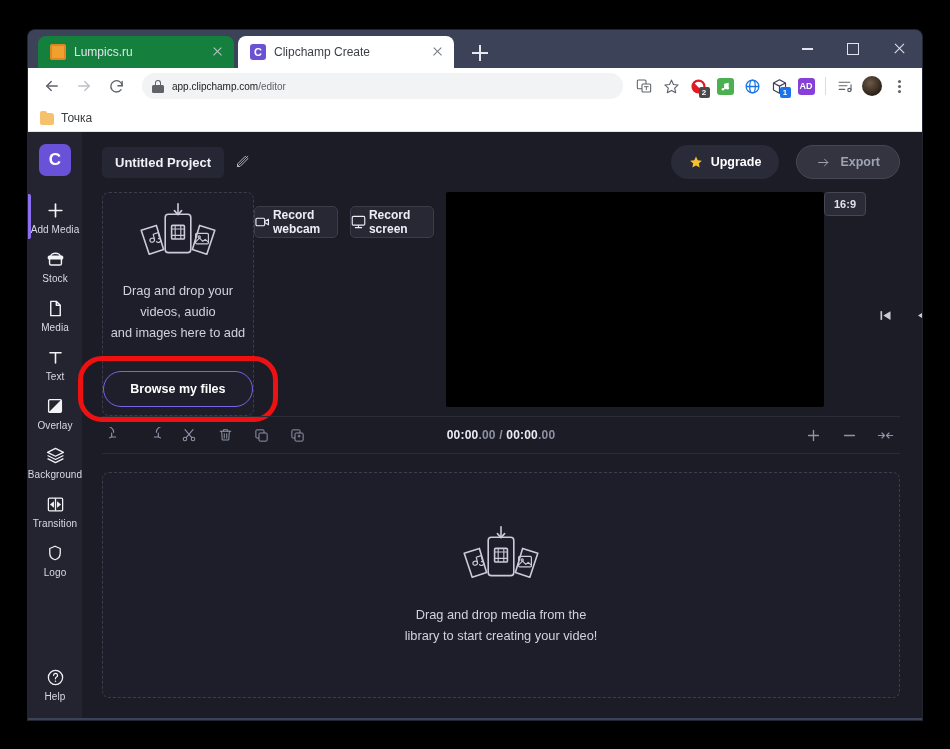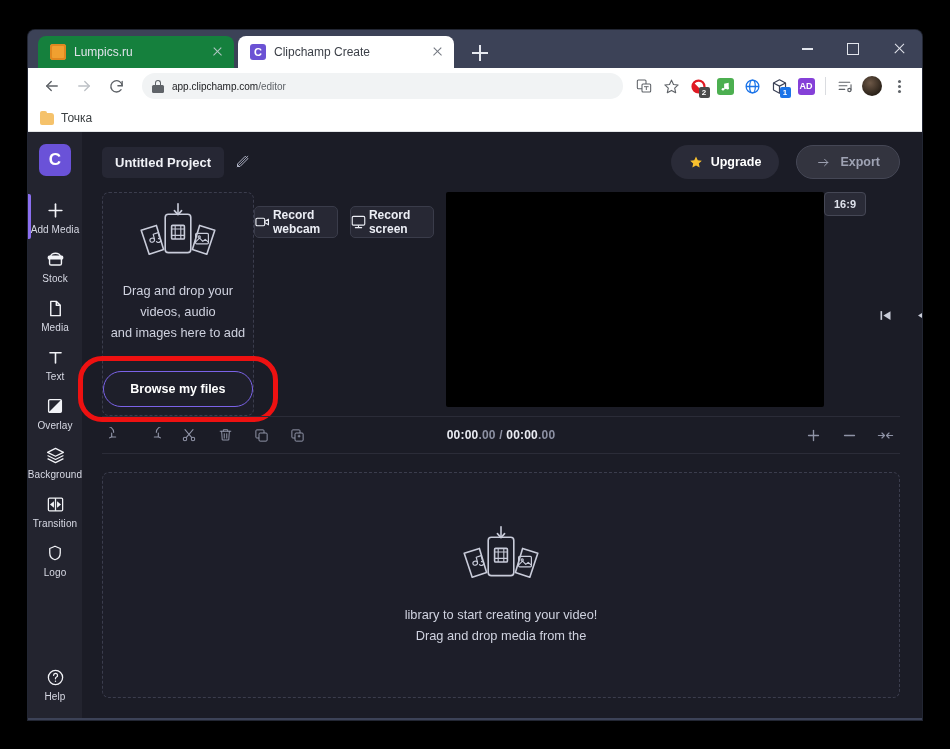--- a/index.html
+++ b/index.html
@@ -619,20 +619,20 @@
             <path d="M52 34.5h16M52 42.5h16M56.5 30v17M63.5 30v17" stroke-width="1.4"></path>
             <path d="M27 46c1.8-.6 3.2.3 3.6 1.6.4 1.4-.5 2.8-2.2 3.3-1.6.5-3-.2-3.4-1.5-.4-1.4.4-2.8 2-3.4z" stroke-width="1.5"></path>
             <path d="M30.6 47.6 29 41l6.2-2 1.6 6.4" stroke-width="1.5"></path>
             <path d="M35 46.6c1.6-.5 2.9.2 3.3 1.5.4 1.3-.4 2.6-2 3.1s-2.9-.2-3.3-1.5" stroke-width="1.5"></path>
             <rect x="82" y="40" width="16" height="13" rx="1.4" stroke-width="1.5"></rect>
             <circle cx="86.5" cy="44.5" r="1.4" stroke-width="1.3"></circle>
             <path d="M82 50.5 87 46l4 4 3-2.5 4 3.5" stroke-width="1.4"></path>
           </svg>
         </span>
         <div class="tl-text">
+          <div>Drag and drop media from the</div>
           <div>library to start creating your video!</div>
-          <div>Drag and drop media from the</div>
         </div>
       </div>
 
     </div>
   </div>
 </div>
 
 </body></html>

